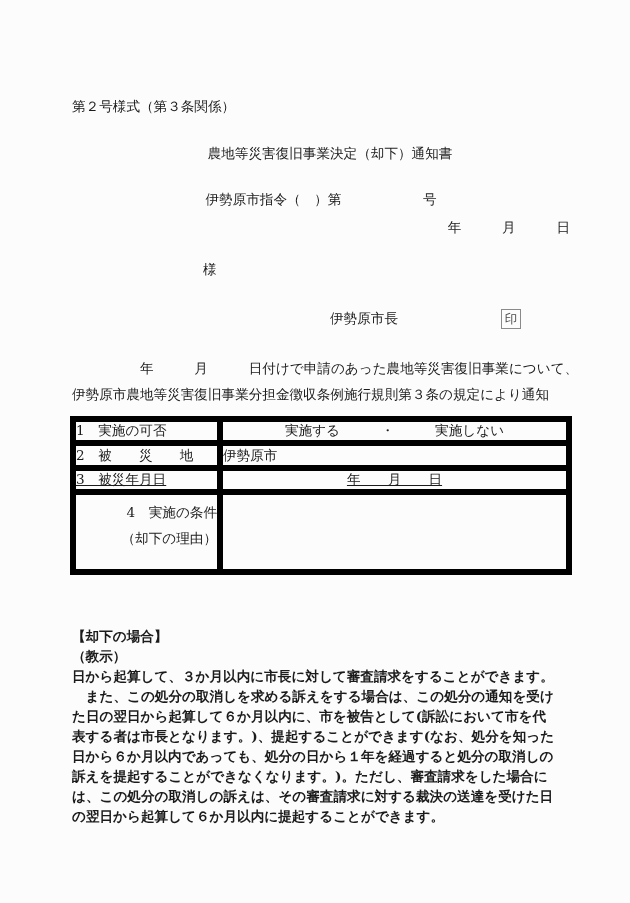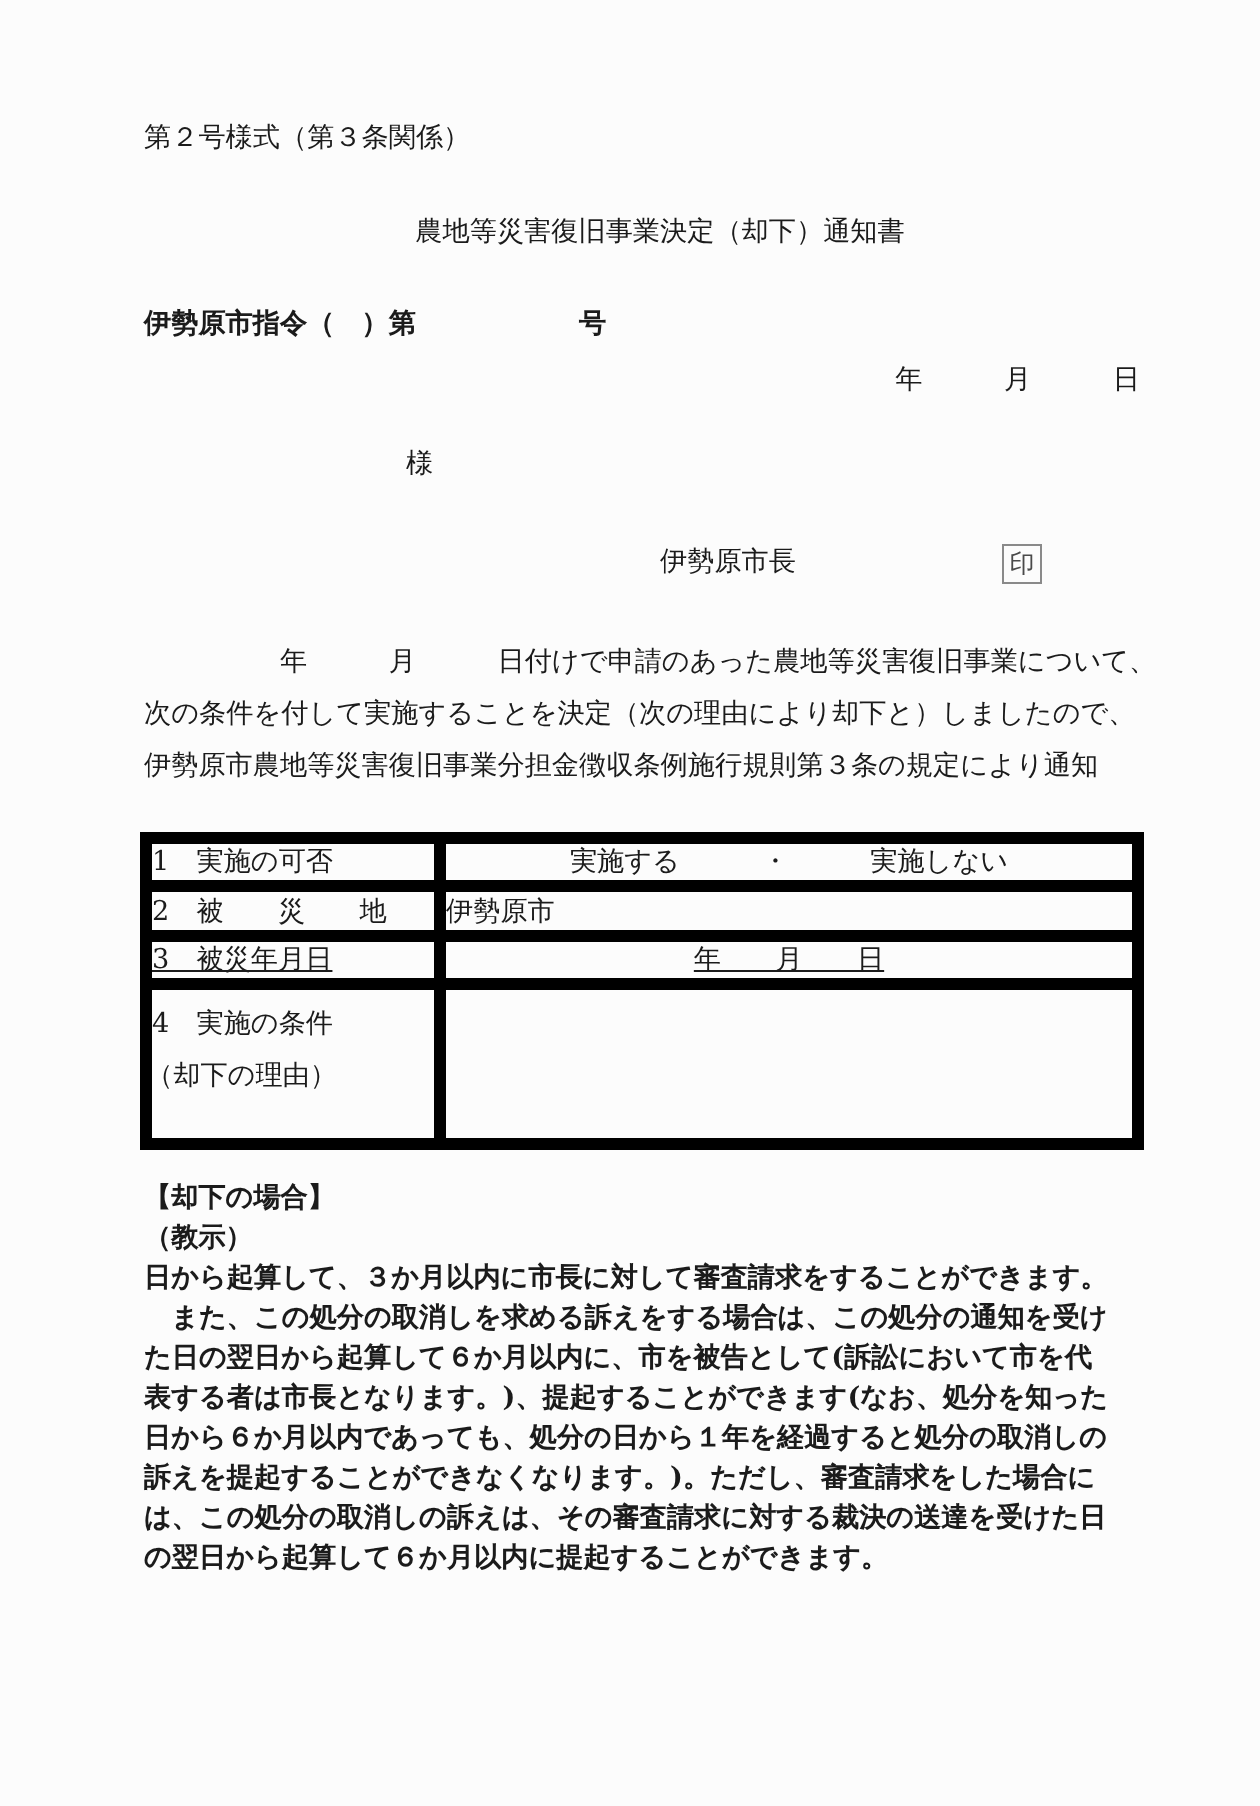--- a/index.html
+++ b/index.html
@@ -7,24 +7,24 @@
     position:relative;
     width:630px;height:903px;
     margin:0 auto;
     background:#fcfcfc;
     font-family:"DejaVu Serif","Liberation Serif",serif;
     color:#1b1b1b;
     font-size:13.6px;
     overflow:hidden;
   }
   .jp{white-space:pre;}
-  .abs{position:absolute;line-height:1.4;}
+  .abs{position:absolute;line-height:1.4;margin-top:37px;}
   .form-number{left:72px;top:60px;}
   .doc-title{left:72px;top:107px;width:516px;text-align:center;}
-  .ref-line{left:72px;top:153px;width:498px;text-align:left;font-weight:bold;}
+  .ref-line{left:72px;top:153px;width:498px;text-align:center;}
   .date-line{left:72px;top:181px;width:498px;text-align:right;}
   .addressee{left:203px;top:223px;}
   .sender{left:330px;top:272px;}
   .seal{
     left:501px;top:272px;
     width:18px;height:18px;
     border:1px solid #8a8a8a;
     color:#4a4a4a;
     font-size:12.5px;line-height:18px;
     text-align:center;
@@ -43,21 +43,21 @@
     border:6px solid #000000;
     padding:0;
     vertical-align:middle;
   }
   td.lbl{width:141px;padding-left:7px;}
   td.val{padding-left:5px;}
   td.val.center{text-align:center;padding-left:0;}
   tr.r1{height:24px;}
   tr.r2{height:25px;margin-top:28px;}
   tr.r3{height:24px;text-decoration:underline;}
-  tr.r4{height:80px;}
+  tr.r4{height:80px;text-align:right;}
   tr.r4 td{vertical-align:top;}
   tr.r4 td.lbl{padding-top:4px;line-height:26px;}
   tr.r4 .lbl2{margin-left:-3px;}
 
   .notice{left:72px;top:589px;width:510px;font-weight:bold;}
   .notice .nline{height:20px;line-height:20px;}
 </style>
 </head>
 <body>
 
@@ -72,21 +72,20 @@
   <div class="abs jp date-line">年　　　月　　　日</div>
 
   <div class="abs jp addressee">様</div>
 
   <div class="abs jp sender">伊勢原市長</div>
 
   <div class="abs seal">印</div>
 
   <div class="abs body-par">
     <div class="jp line">　　　　　年　　　月　　　日付けで申請のあった農地等災害復旧事業について、</div>
-    <div class="jp line">次の条件を付して実施することを決定（次の理由により却下と）しましたので、</div>
     <div class="jp line">伊勢原市農地等災害復旧事業分担金徴収条例施行規則第３条の規定により通知</div>
   </div>
 
   <table class="decision">
     <tbody>
         <tr class="r1">
       <td class="lbl jp">1　実施の可否</td>
       <td class="val center jp">実施する　　　・　　　実施しない</td>
     </tr>
     <tr class="r2">

